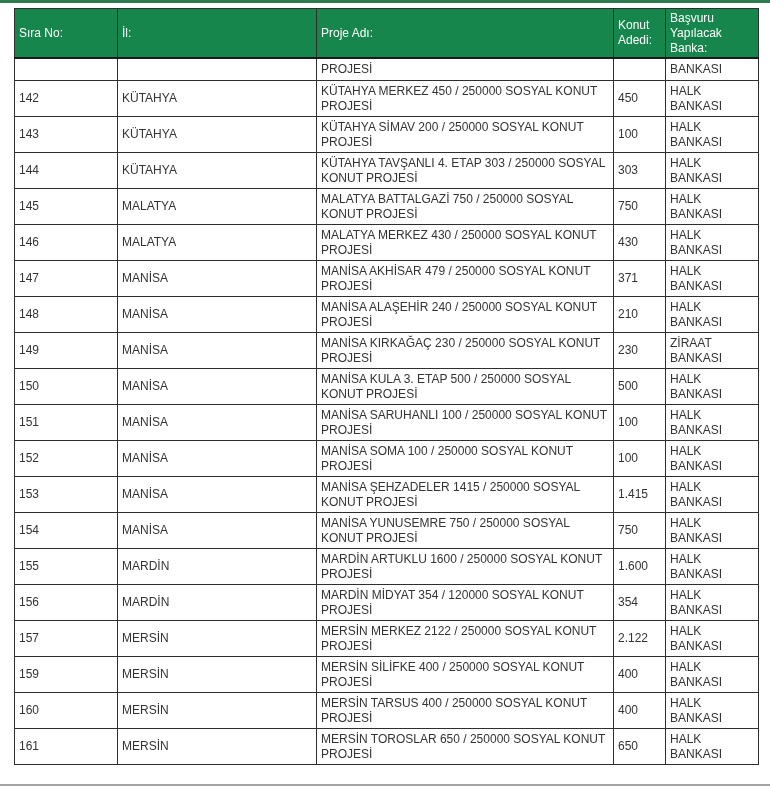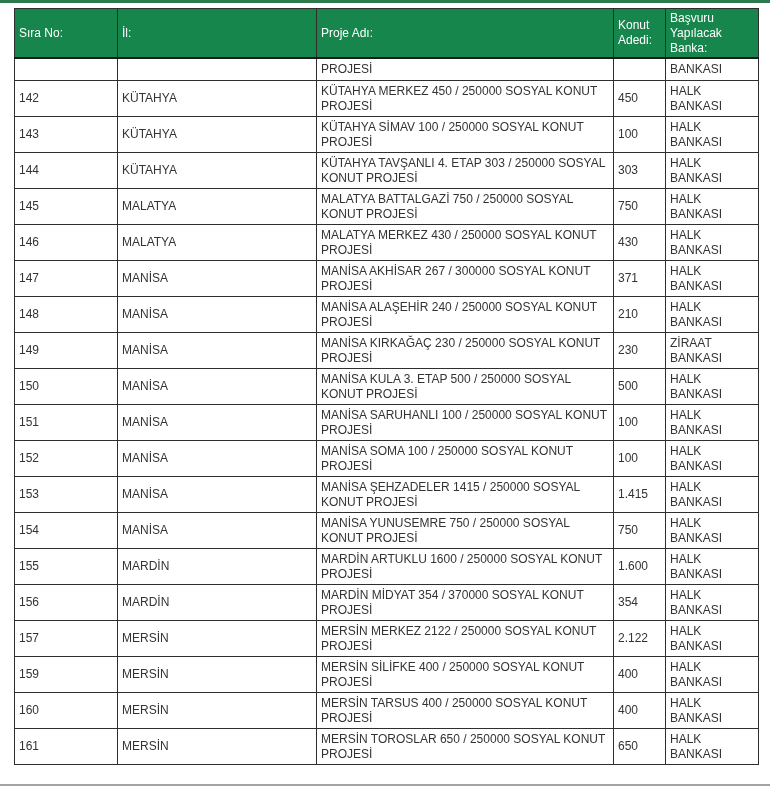--- a/index.html
+++ b/index.html
@@ -97,21 +97,21 @@
         <tr class="row">
           <td>142</td>
           <td>KÜTAHYA</td>
           <td>KÜTAHYA MERKEZ 450 / 250000 SOSYAL KONUT PROJESİ</td>
           <td>450</td>
           <td>HALK BANKASI</td>
         </tr>
         <tr class="row">
           <td>143</td>
           <td>KÜTAHYA</td>
-          <td>KÜTAHYA SİMAV 100 / 250000 SOSYAL KONUT PROJESİ</td>
+          <td>KÜTAHYA SİMAV 200 / 250000 SOSYAL KONUT PROJESİ</td>
           <td>100</td>
           <td>HALK BANKASI</td>
         </tr>
         <tr class="row">
           <td>144</td>
           <td>KÜTAHYA</td>
           <td>KÜTAHYA TAVŞANLI 4. ETAP 303 / 250000 SOSYAL KONUT PROJESİ</td>
           <td>303</td>
           <td>HALK BANKASI</td>
         </tr>
@@ -125,21 +125,21 @@
         <tr class="row">
           <td>146</td>
           <td>MALATYA</td>
           <td>MALATYA MERKEZ 430 / 250000 SOSYAL KONUT PROJESİ</td>
           <td>430</td>
           <td>HALK BANKASI</td>
         </tr>
         <tr class="row">
           <td>147</td>
           <td>MANİSA</td>
-          <td>MANİSA AKHİSAR 267 / 300000 SOSYAL KONUT PROJESİ</td>
+          <td>MANİSA AKHİSAR 479 / 250000 SOSYAL KONUT PROJESİ</td>
           <td>371</td>
           <td>HALK BANKASI</td>
         </tr>
         <tr class="row">
           <td>148</td>
           <td>MANİSA</td>
           <td>MANİSA ALAŞEHİR 240 / 250000 SOSYAL KONUT PROJESİ</td>
           <td>210</td>
           <td>HALK BANKASI</td>
         </tr>
@@ -188,21 +188,21 @@
         <tr class="row">
           <td>155</td>
           <td>MARDİN</td>
           <td>MARDİN ARTUKLU 1600 / 250000 SOSYAL KONUT PROJESİ</td>
           <td>1.600</td>
           <td>HALK BANKASI</td>
         </tr>
         <tr class="row">
           <td>156</td>
           <td>MARDİN</td>
-          <td>MARDİN MİDYAT 354 / 370000 SOSYAL KONUT PROJESİ</td>
+          <td>MARDİN MİDYAT 354 / 120000 SOSYAL KONUT PROJESİ</td>
           <td>354</td>
           <td>HALK BANKASI</td>
         </tr>
         <tr class="row">
           <td>157</td>
           <td>MERSİN</td>
           <td>MERSİN MERKEZ 2122 / 250000 SOSYAL KONUT PROJESİ</td>
           <td>2.122</td>
           <td>HALK BANKASI</td>
         </tr>

